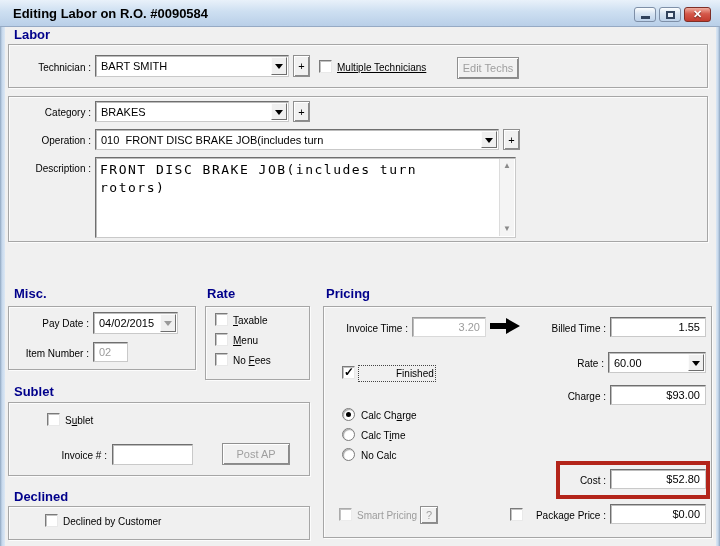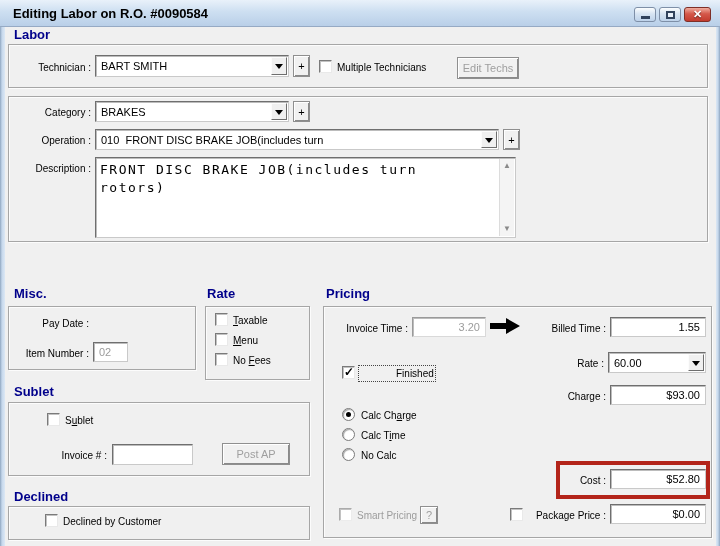--- a/index.html
+++ b/index.html
@@ -111,21 +111,21 @@
   <div class="groupbox" style="left:8px; top:44px; width:700px; height:44px;"></div>
   <div class="lbl rlbl" style="left:8px; top:61px; width:83px;">Technician :</div>
   <div class="sunken" style="left:95px; top:55px; width:194px; height:22px;">
     <input class="" readonly="" value="BART SMITH" style="">
     <div class="combo-arrow">
         <span class="tri"></span>
       </div>
   </div>
   <div class="btn3d" style="left:293px; top:55px; width:17px; height:22px;">+</div>
   <span class="cb" style="left:319px; top:60px;"></span>
-  <div class="lbl" style="left:337px; top:61px;">Multiple Technicians</div>
+  <div class="lbl" style="left:337px; top:61px;text-decoration:underline;">Multiple Technicians</div>
   <div class="btn3d disabled" style="left:457px; top:57px; width:62px; height:22px;">Edit Techs</div>
 
   <div class="groupbox" style="left:8px; top:96px; width:700px; height:146px;"></div>
   <div class="lbl rlbl" style="left:8px; top:106px; width:83px;">Category :</div>
   <div class="sunken" style="left:95px; top:101px; width:194px; height:21px;">
     <input readonly="" value="BRAKES" style="">
     <div class="combo-arrow">
         <span class="tri"></span>
       </div>
   </div>
@@ -146,20 +146,26 @@
 rotors)</div>
     <div class="vscroll">
       <div class="up">▲</div>
       <div class="down">▼</div>
     </div>
   </div>
 
   <div class="section-h" style="left:14px; top:286px;">Misc.</div>
   <div class="groupbox" style="left:8px; top:306px; width:188px; height:64px;"></div>
   <div class="lbl rlbl" style="left:8px; top:317px; width:81px;">Pay Date :</div>
+  <div class="sunken" style="left:93px; top:312px; width:85px; height:22px;">
+    <input readonly="" value="04/02/2015" style="">
+    <div class="combo-arrow">
+        <span class="tri dis"></span>
+      </div>
+  </div>
   <div class="lbl rlbl" style="left:8px; top:347px; width:81px;">Item Number :</div>
   <div class="sunken" style="left:93px; top:342px; width:35px; height:20px;">
     <input class="graytxt" readonly="" value="02" style="">
   </div>
 
   <div class="section-h" style="left:207px; top:286px;">Rate</div>
   <div class="groupbox" style="left:205px; top:306px; width:105px; height:74px;"></div>
   <span class="cb" style="left:215px; top:313px;"></span>
   <div class="lbl" style="left:233px; top:314px;"><u>T</u>axable</div>
   <span class="cb" style="left:215px; top:333px;"></span>

